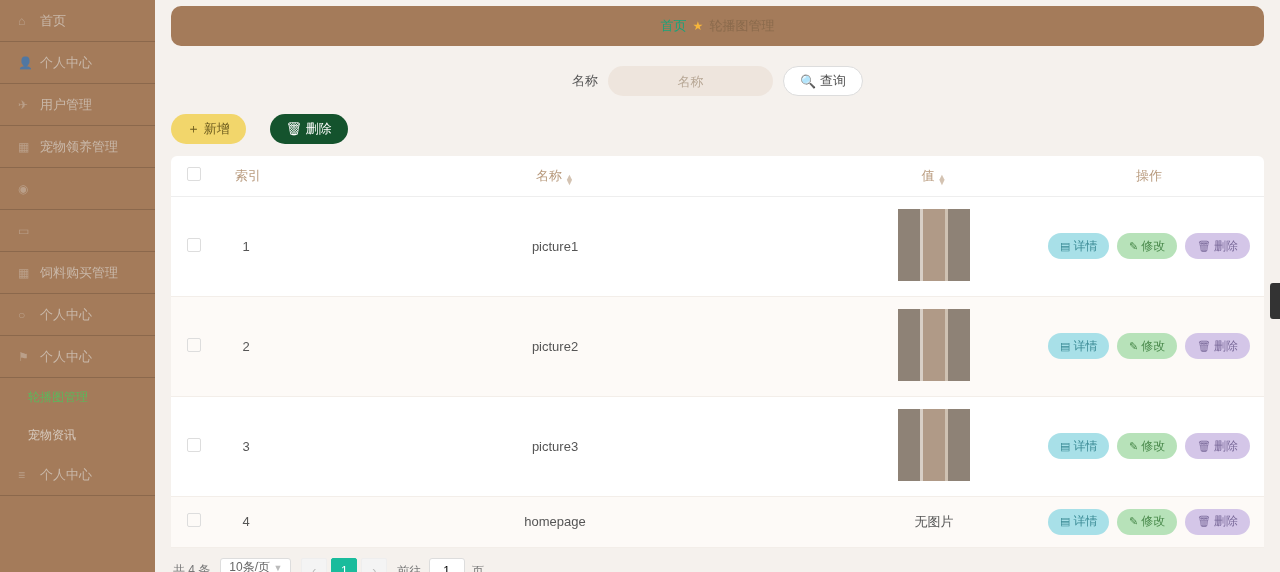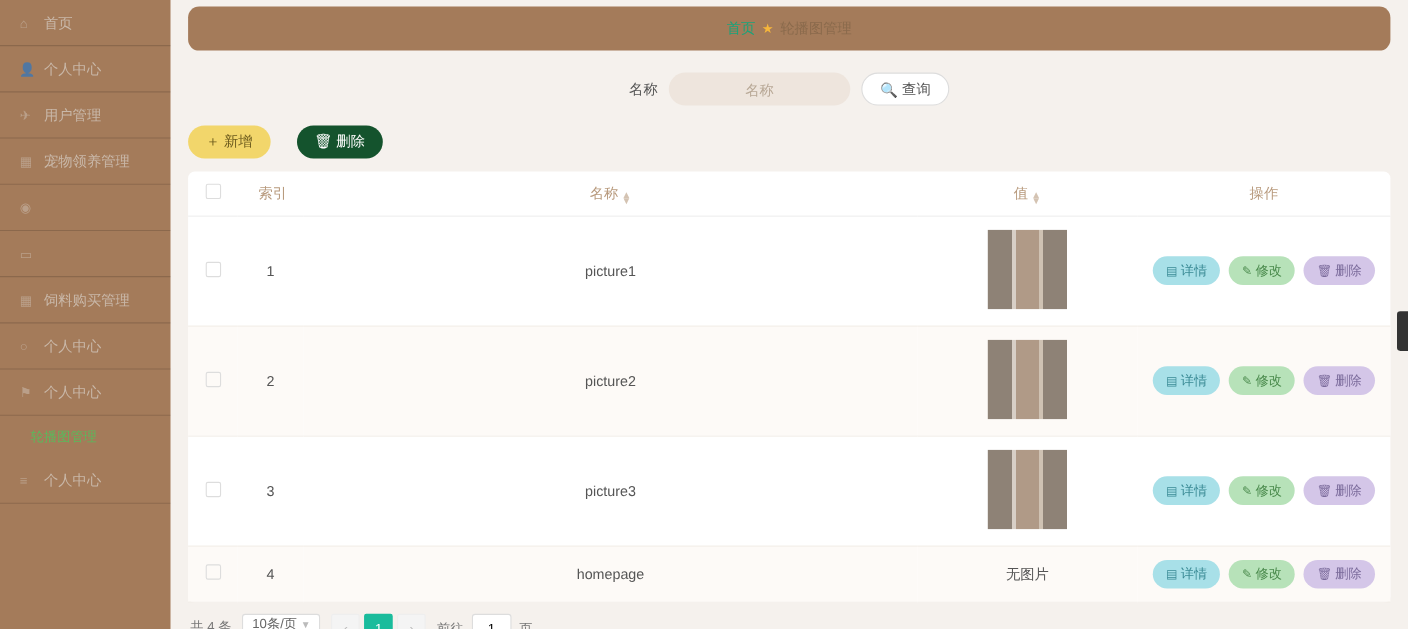--- a/index.html
+++ b/index.html
@@ -99,20 +99,21 @@
     </div>
   <div class="sidebar-item">
       <span class="ico">○</span>
       <span>个人中心</span>
     </div>
   <div class="sidebar-item">
       <span class="ico">⚑</span>
       <span>个人中心</span>
     </div>
   <div class="sidebar-sub active"><span>轮播图管理</span></div>
+  <div class="sidebar-sub"><span>宠物资讯</span></div>
   <div class="sidebar-item">
       <span class="ico">≡</span>
       <span>个人中心</span>
     </div>
 </div>
 
 <div class="main">
 
   <div class="crumb-bar">
     <span class="crumb-home">首页</span>

